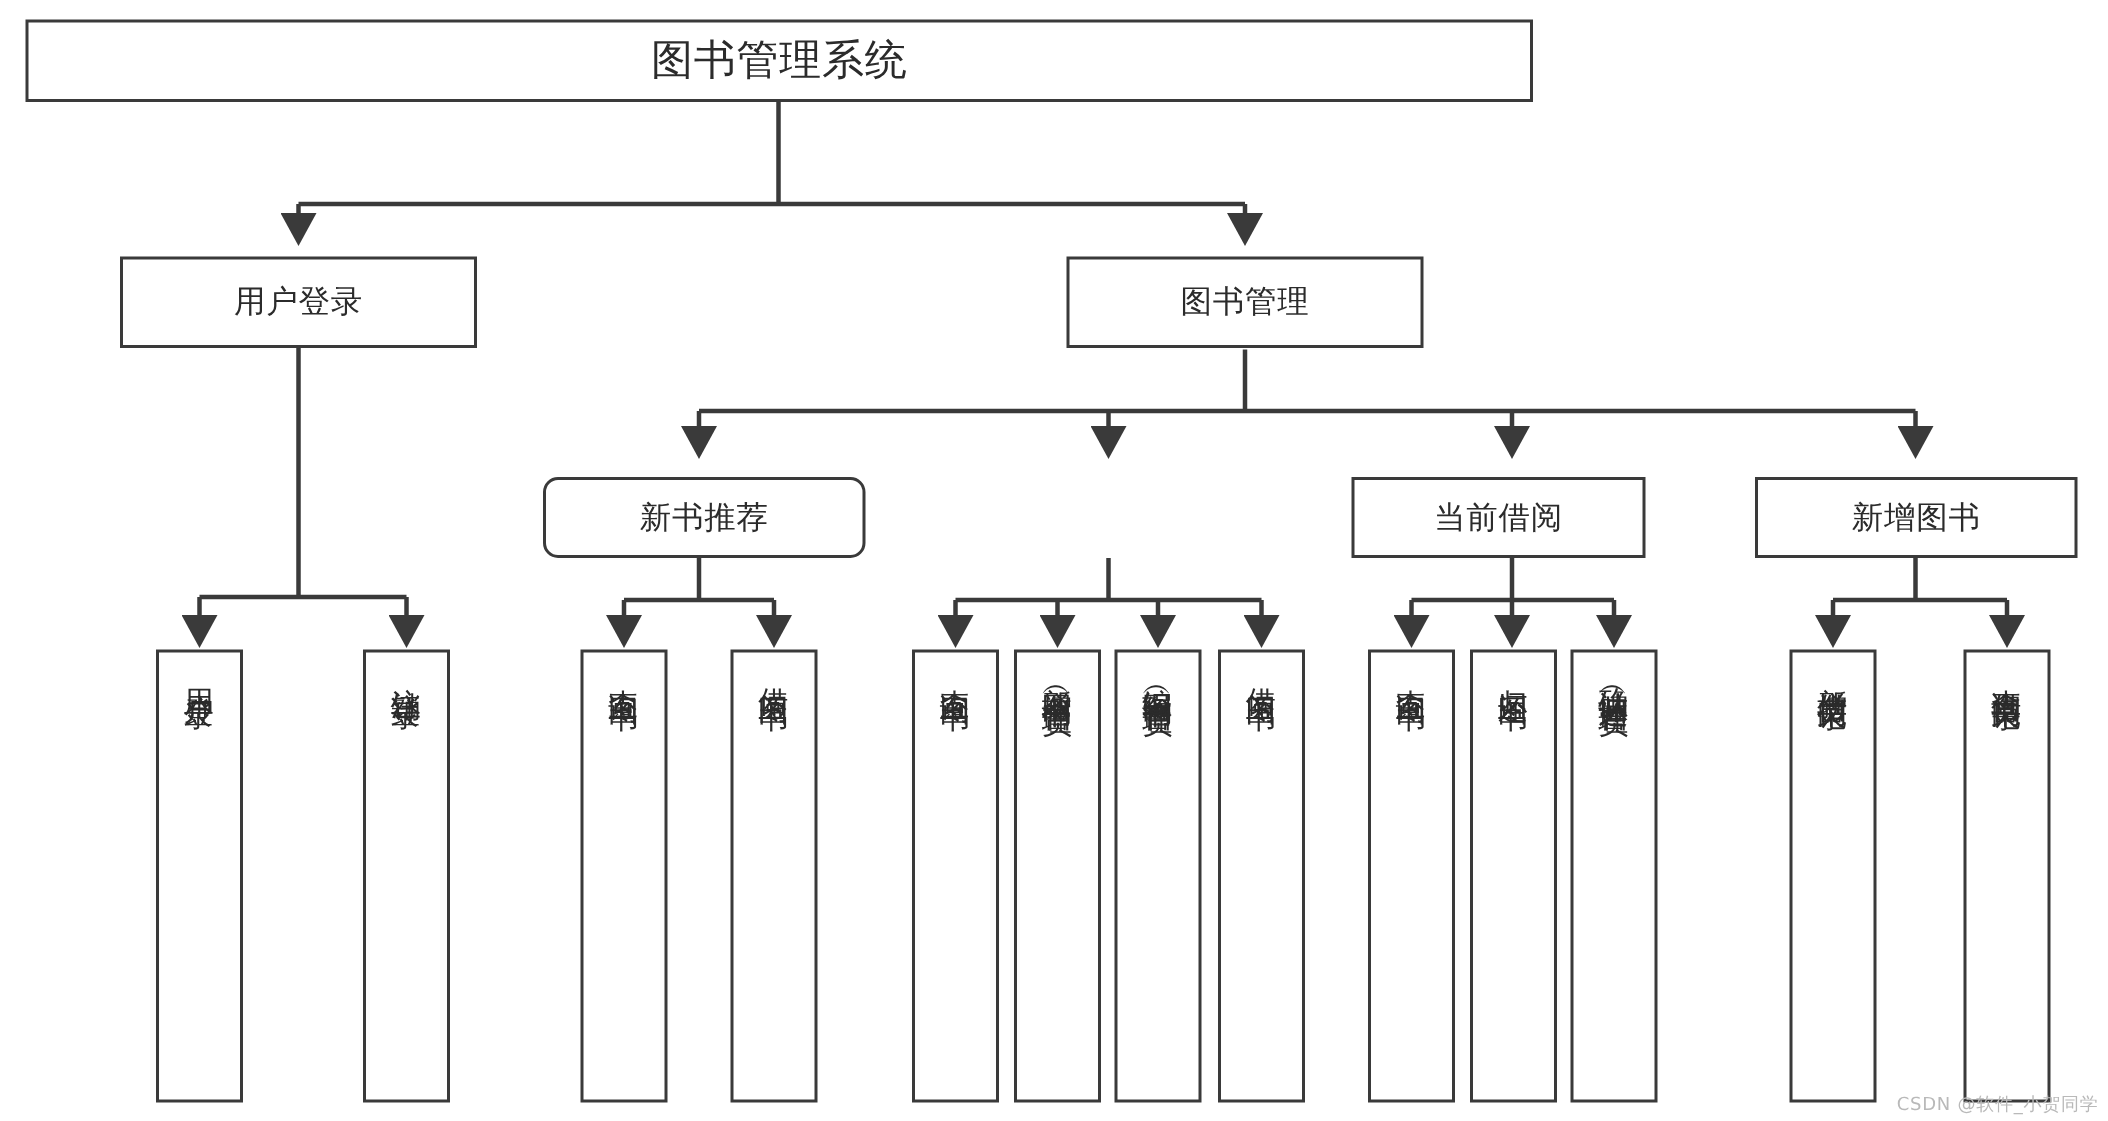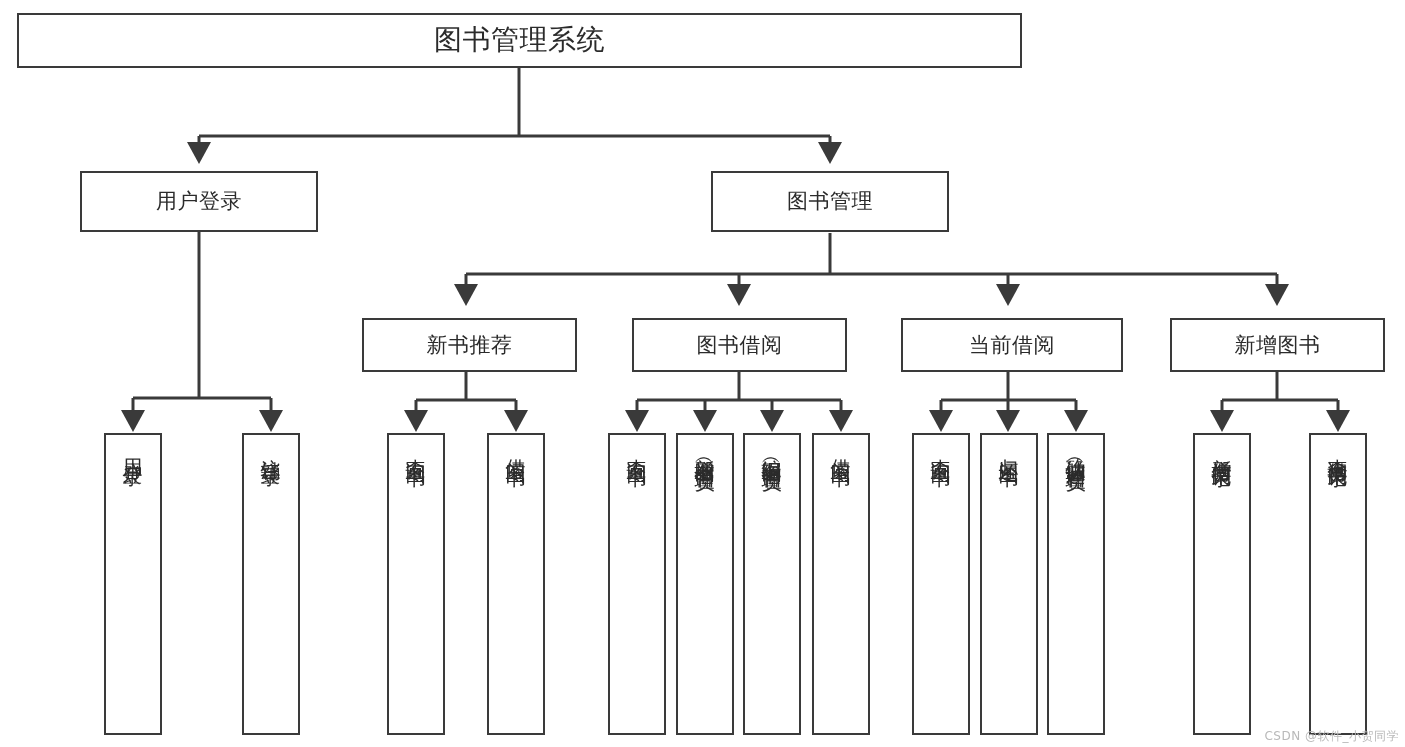--- a/index.html
+++ b/index.html
@@ -137,27 +137,24 @@
     <span class="label">图书管理系统</span>
   </div>
 
   <div class="node h" style="left:80px; top:171px; width:238px; height:61px;">
     <span class="label">用户登录</span>
   </div>
   <div class="node h" style="left:711px; top:171px; width:238px; height:61px;">
     <span class="label">图书管理</span>
   </div>
 
-  <div class="node h" style="left:362px; top:318px; width:215px; height:54px;">
+  <div class="node h" style="left:362px; top:318px; width:215px; height:54px;border-radius:10px;">
     <span class="label">新书推荐</span>
   </div>
-  <div class="node h" style="left:632px; top:318px; width:215px; height:54px;">
-    <span class="label">图书借阅</span>
-  </div>
-  <div class="node h" style="left:901px; top:318px; width:222px; height:54px;">
+  <div class="node h" style="left:901px; top:318px; width:196px; height:54px;">
     <span class="label">当前借阅</span>
   </div>
   <div class="node h" style="left:1170px; top:318px; width:215px; height:54px;">
     <span class="label">新增图书</span>
   </div>
 
   <div class="node v" style="left:104px; top:433px; width:58px; height:302px;">
     <span class="label">用户登录</span>
   </div>
   <div class="node v" style="left:242px; top:433px; width:58px; height:302px;">

